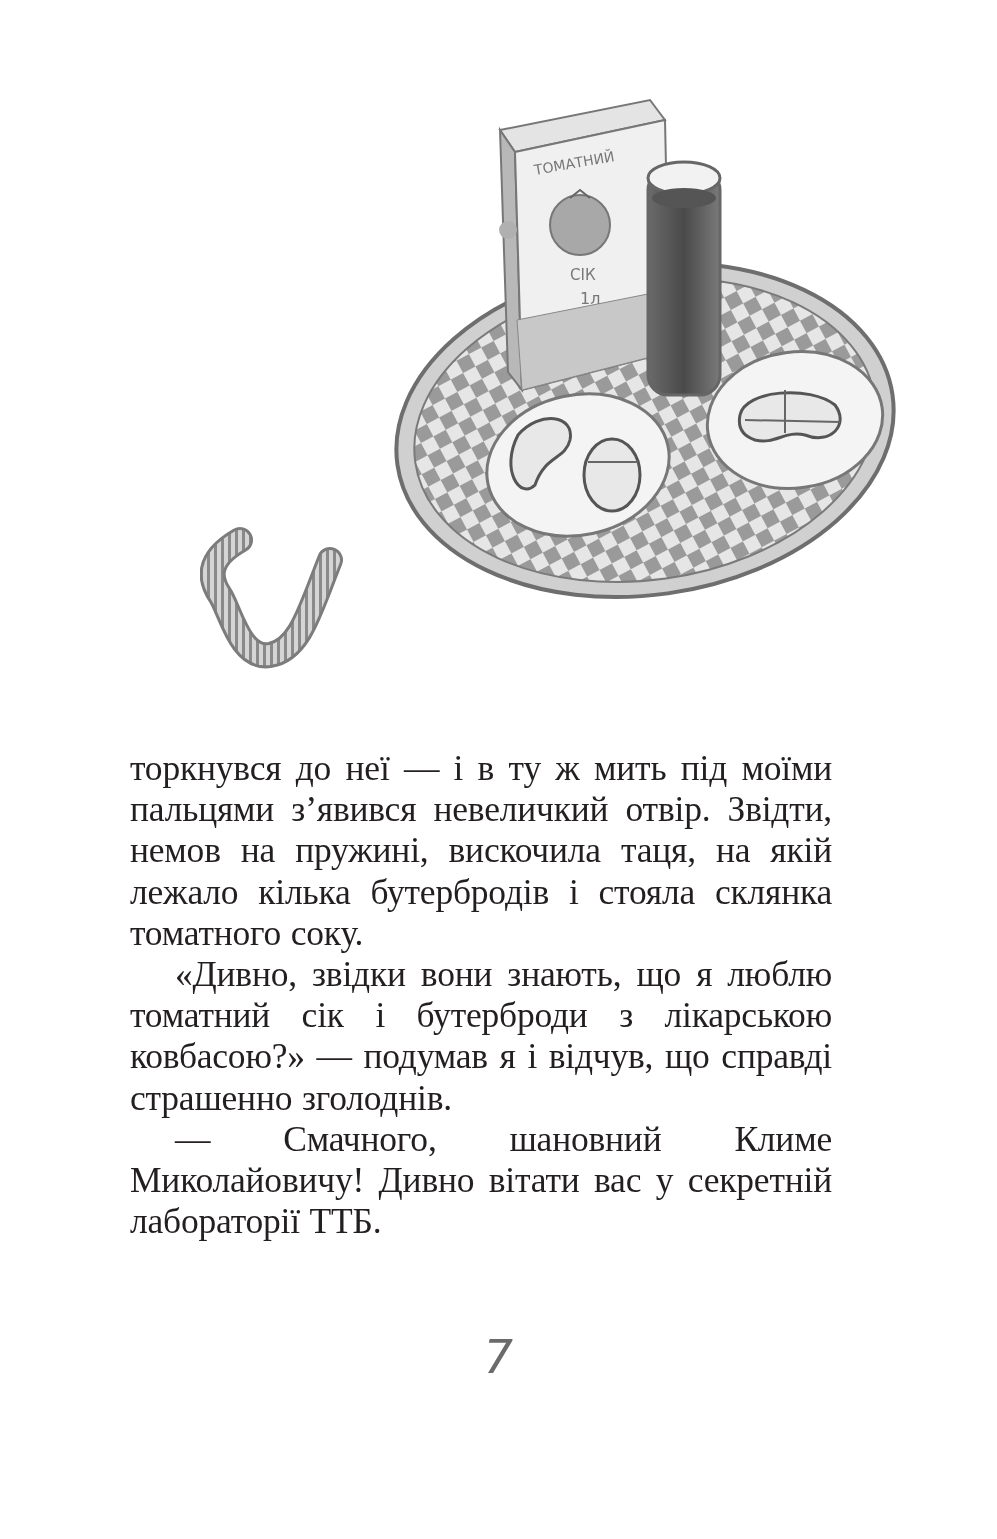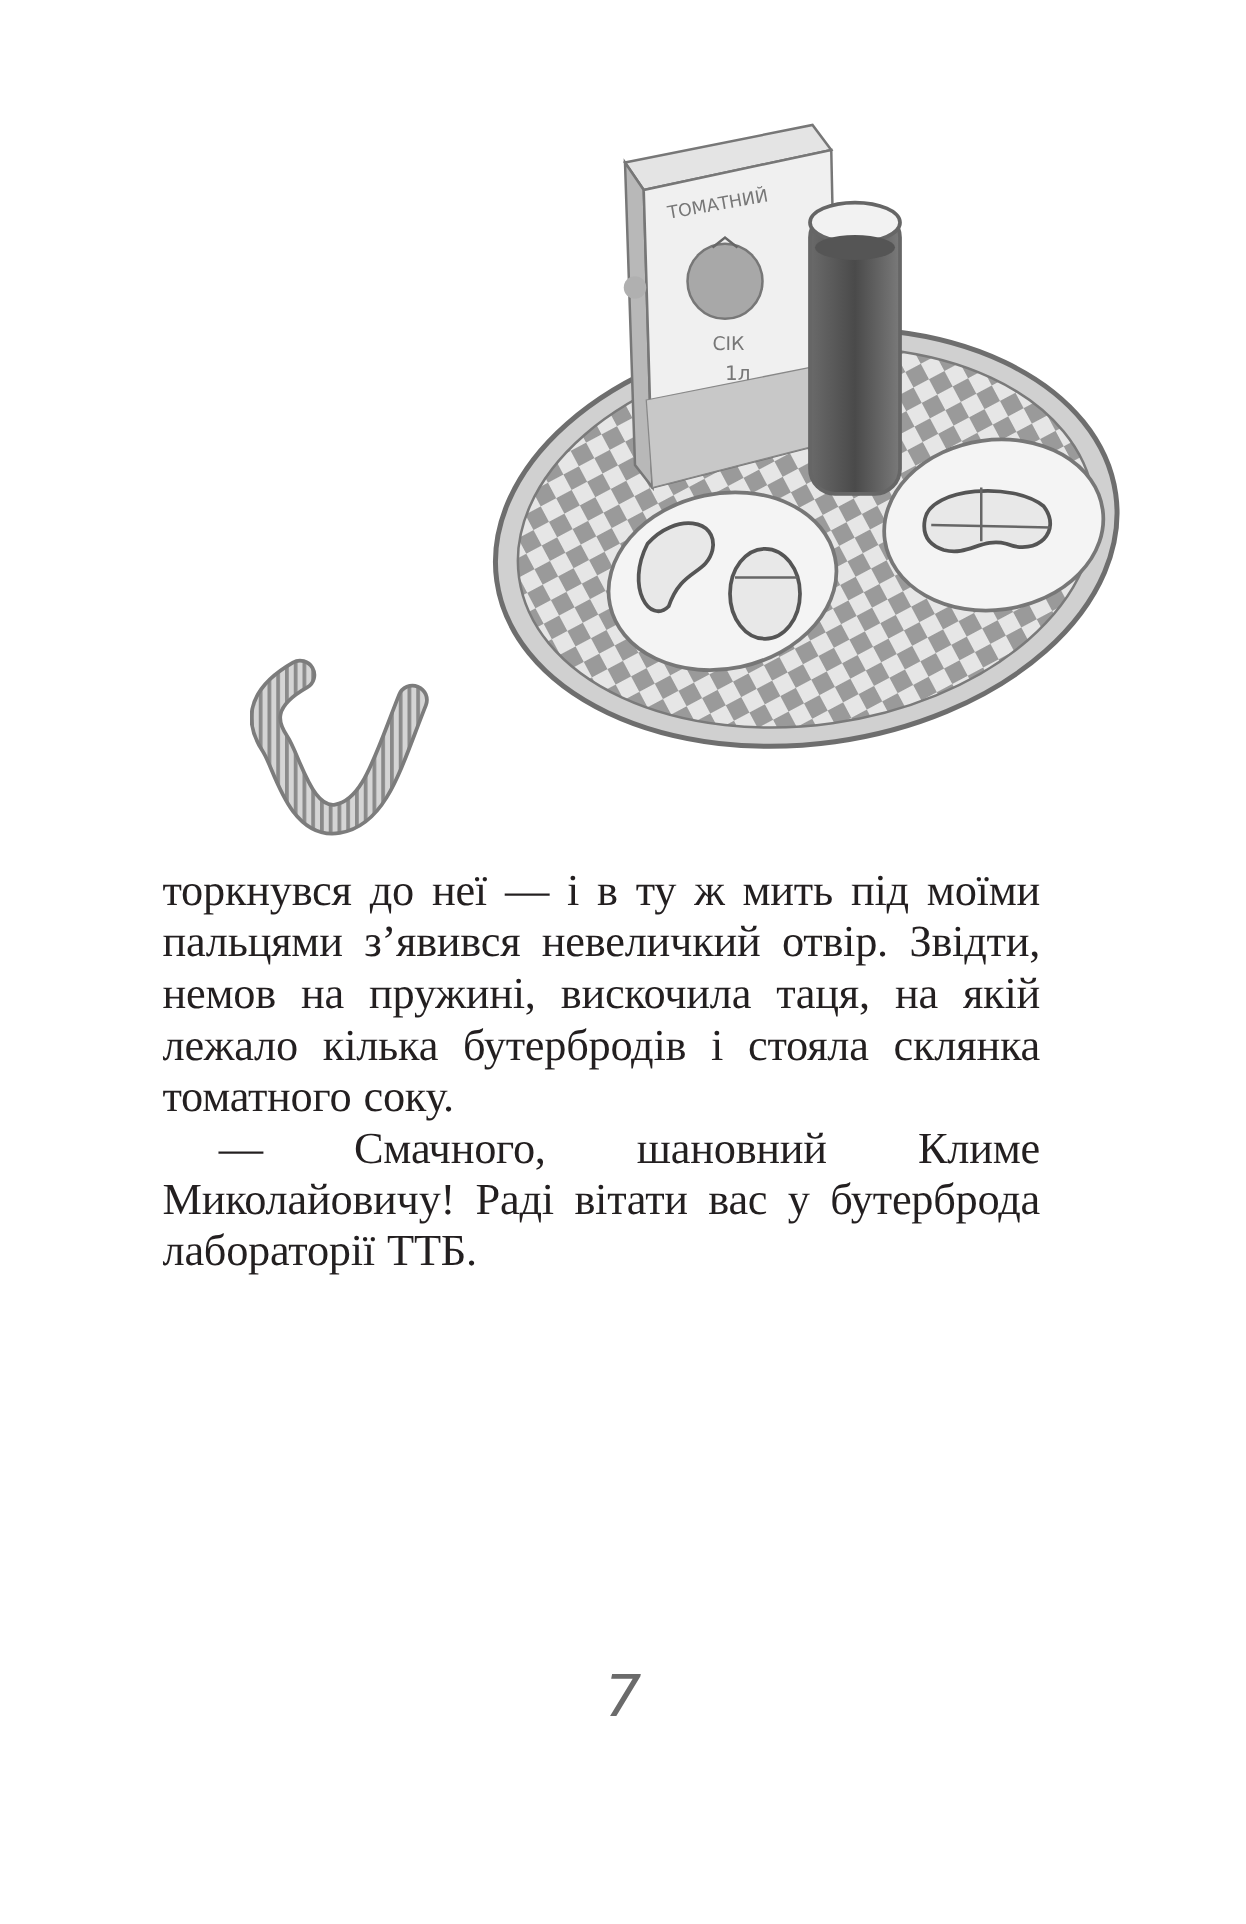--- a/index.html
+++ b/index.html
@@ -17,21 +17,21 @@
     .illustration {
       position: absolute;
       left: 200px;
       top: 90px;
       width: 720px;
       height: 600px;
     }
     .text-block {
       position: absolute;
       left: 130px;
-      top: 692px;
+      top: 748px;
       width: 702px;
       font-family: "Liberation Serif", "DejaVu Serif", serif;
       font-size: 35.5px;
       line-height: 41.2px;
       text-align: justify;
       letter-spacing: -0.2px;
       word-spacing: 1px;
     }
     .text-block p {
       margin: 0;
@@ -115,16 +115,17 @@
       <ellipse cx="595" cy="330" rx="88" ry="68" transform="rotate(-8 595 330)" fill="#f4f4f4" stroke="#777" stroke-width="3"></ellipse>
       <path d="M540 325 C 545 300, 610 295, 635 315 C 650 335, 630 355, 605 345 C 585 340, 575 355, 555 350 C 540 345, 538 335, 540 325 Z" fill="#e8e8e8" stroke="#555" stroke-width="3"></path>
       <line x1="585" y1="300" x2="585" y2="343" stroke="#666" stroke-width="2"></line>
       <line x1="545" y1="330" x2="640" y2="332" stroke="#666" stroke-width="2"></line>
     </g>
   </svg>
 </div>
 
 <div class="text-block">
   <p>торкнувся до неї — і в ту ж мить під моїми пальцями з’явився невеличкий отвір. Звідти, немов на пружині, вискочила таця, на якій лежало кілька бутербродів і стояла склянка томатного соку.</p>
-  <p class="indent">— Смачного, шановний Климе Миколайовичу! Раді вітати вас у бутерброда лабораторії ТТБ.</p>
+  <p class="indent">«Дивно, звідки вони знають, що я люблю томатний сік і бутерброди з лікарською ковбасою?» — подумав я і відчув, що справді страшенно зголоднів.</p>
+  <p class="indent">— Смачного, шановний Климе Миколайовичу! Дивно вітати вас у секретній лабораторії ТТБ.</p>
 </div>
 
 <div class="page-number">7</div>
 
 </body></html>

